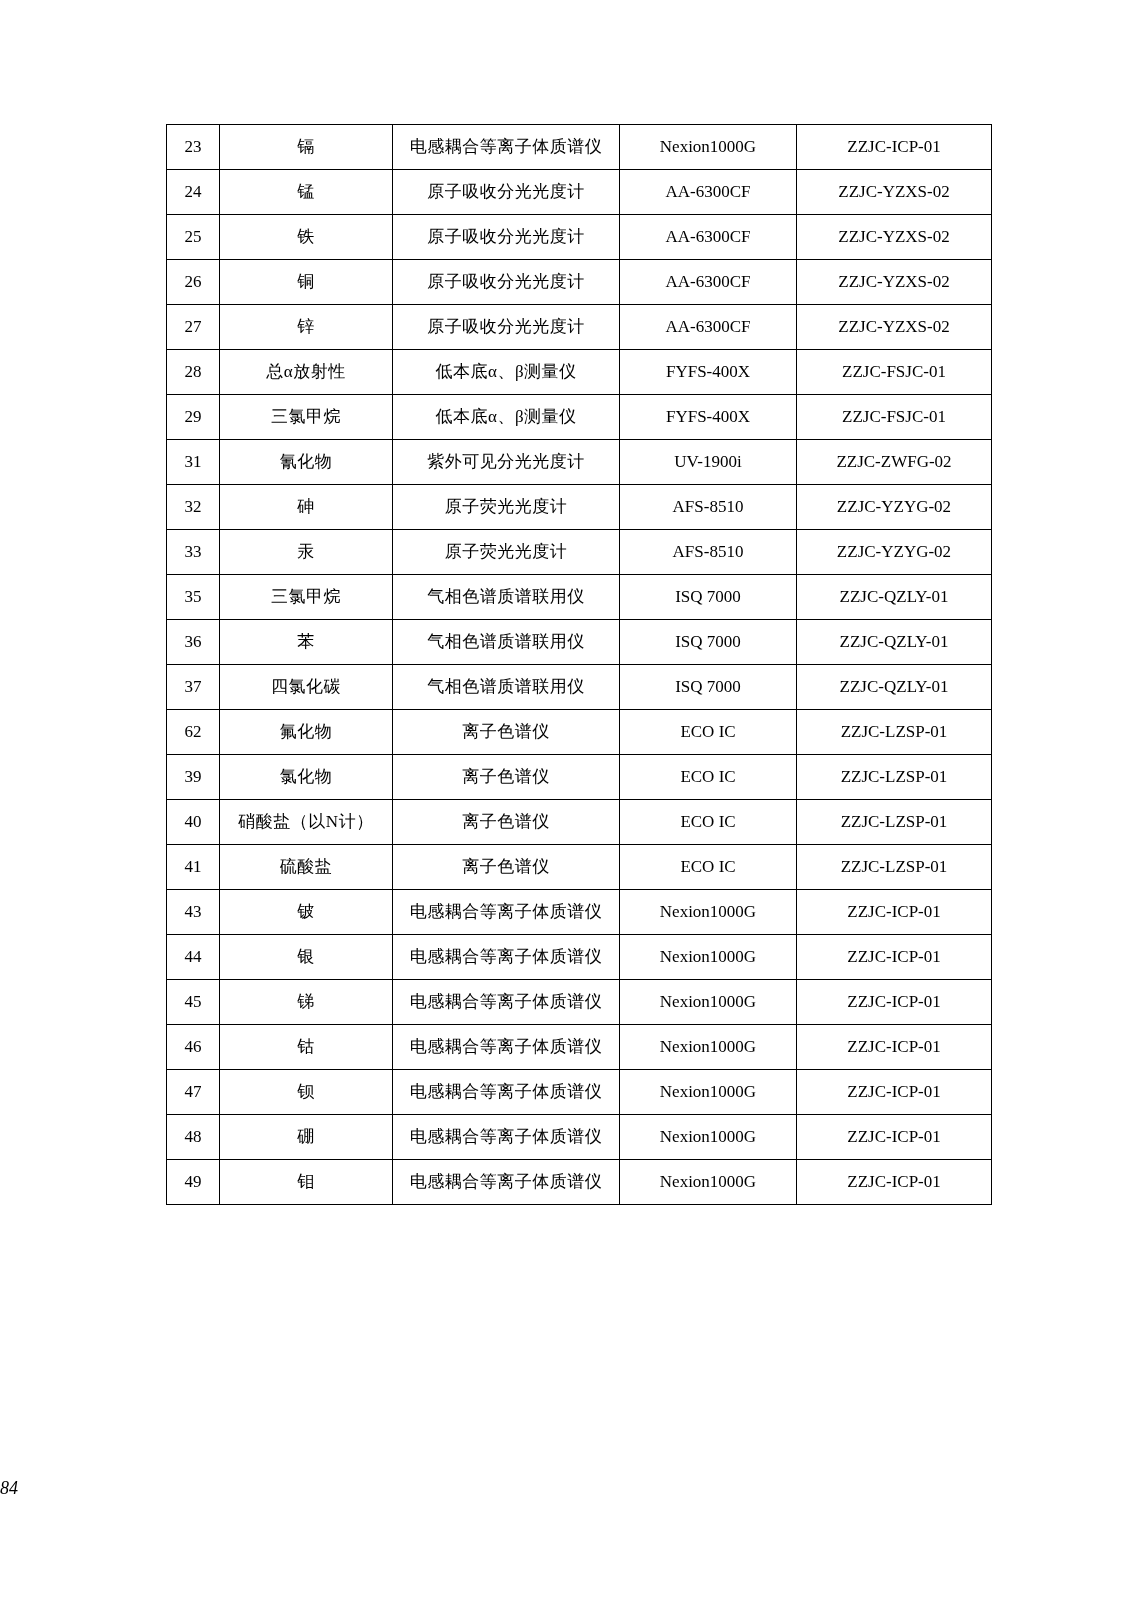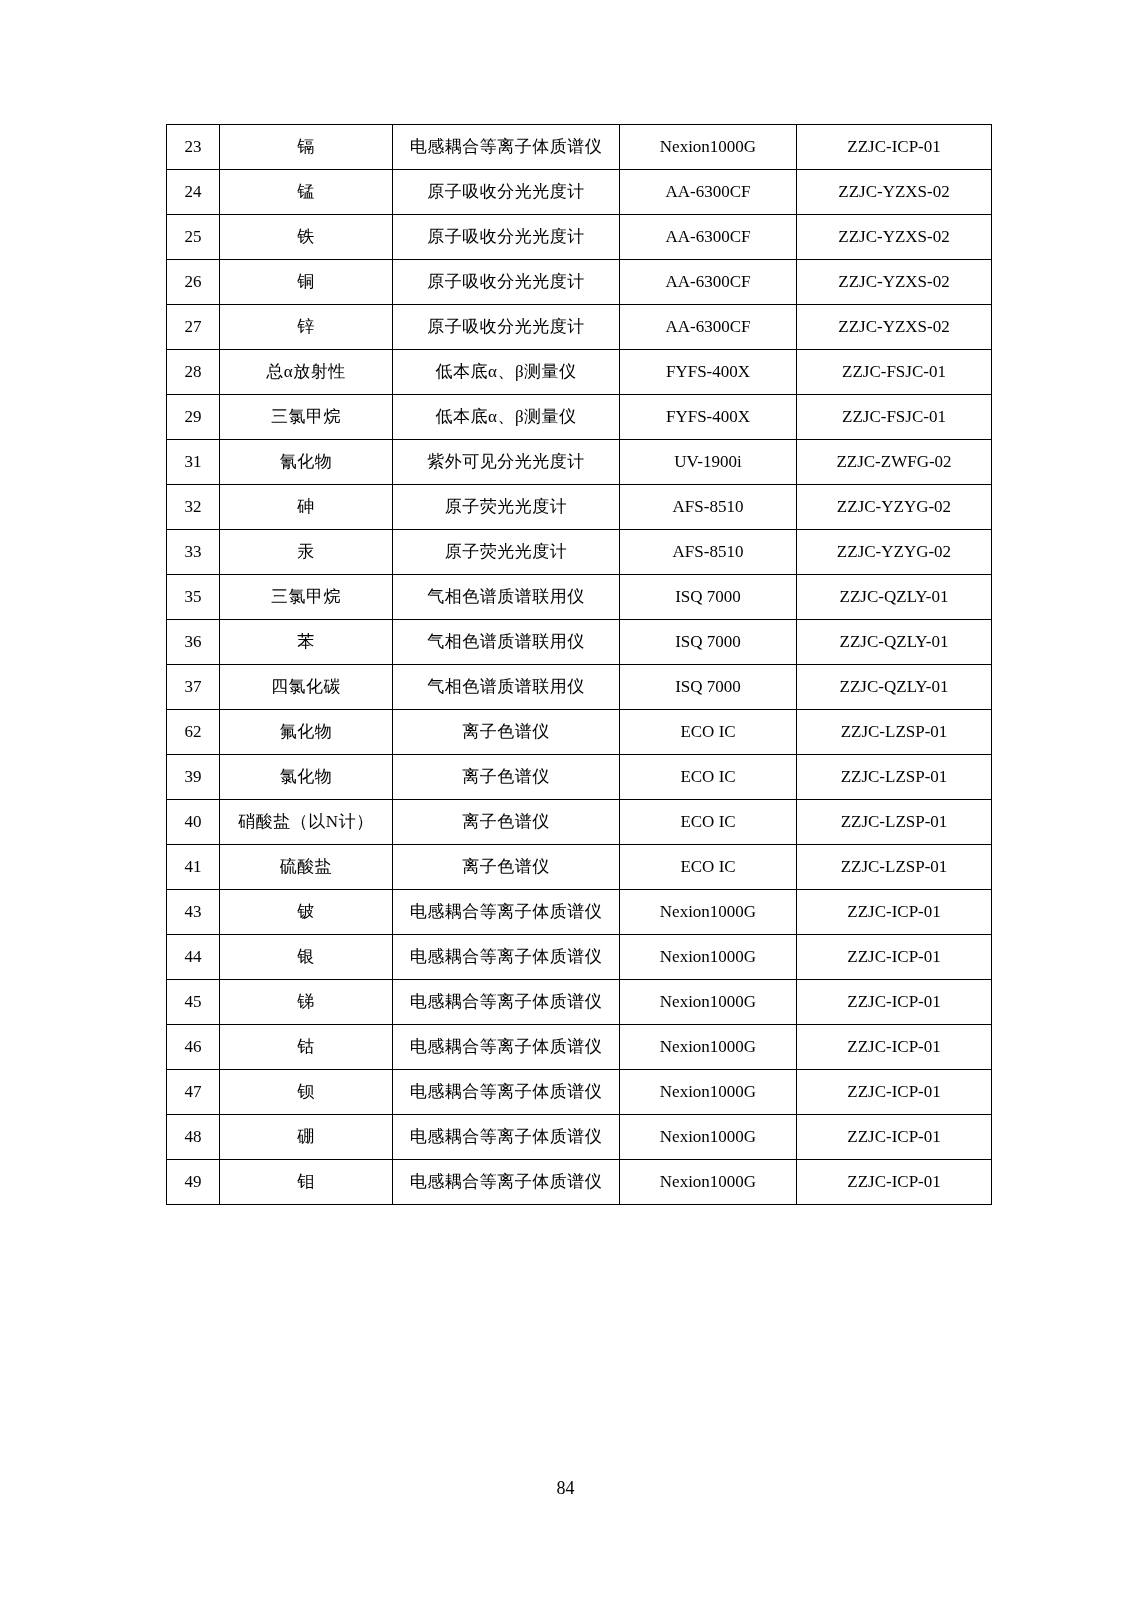--- a/index.html
+++ b/index.html
@@ -61,23 +61,23 @@
   }
   .num {
     font-family: "Liberation Serif", serif;
     font-size: 19px;
   }
   .page-number {
     position: absolute;
     left: 0;
     top: 1478px;
     width: 1131px;
-    text-align: center;
     font-family: "Liberation Serif", serif;
     font-size: 18px;
+    font-style: italic;
   }
 </style>
 </head>
 <body>
 
 <div class="page">
 
   <div class="table-wrap">
     <table class="data-table">
       <tbody id="table-body">

